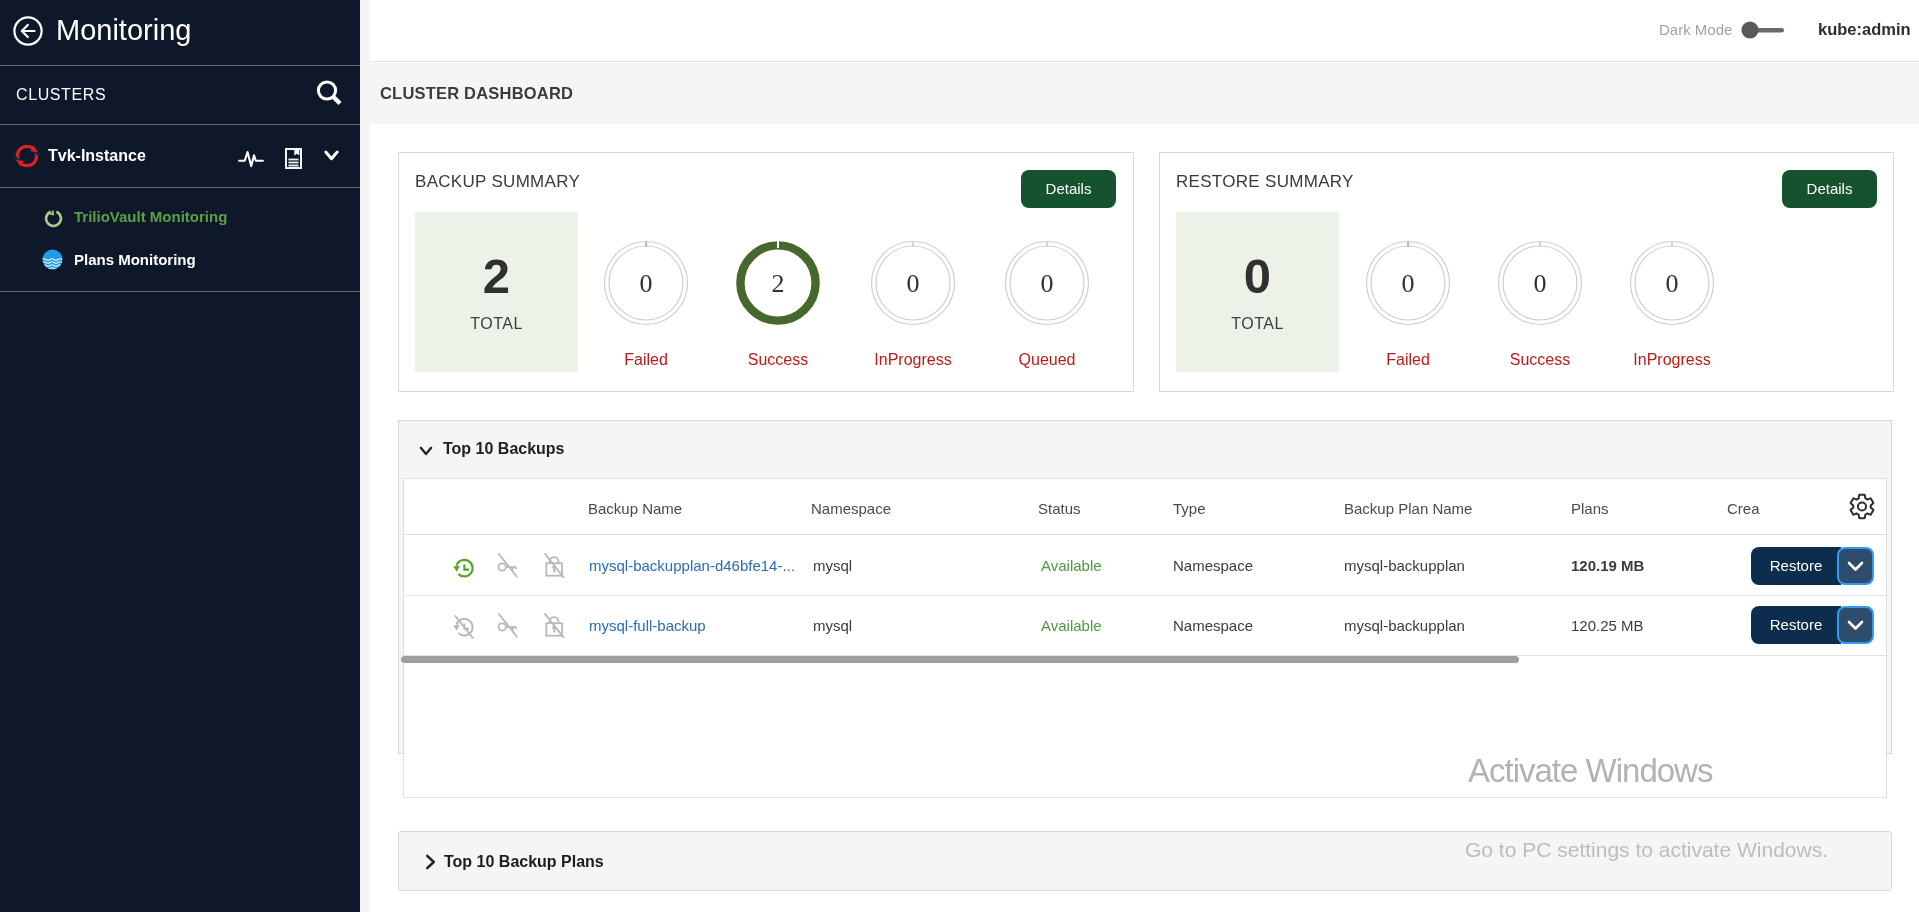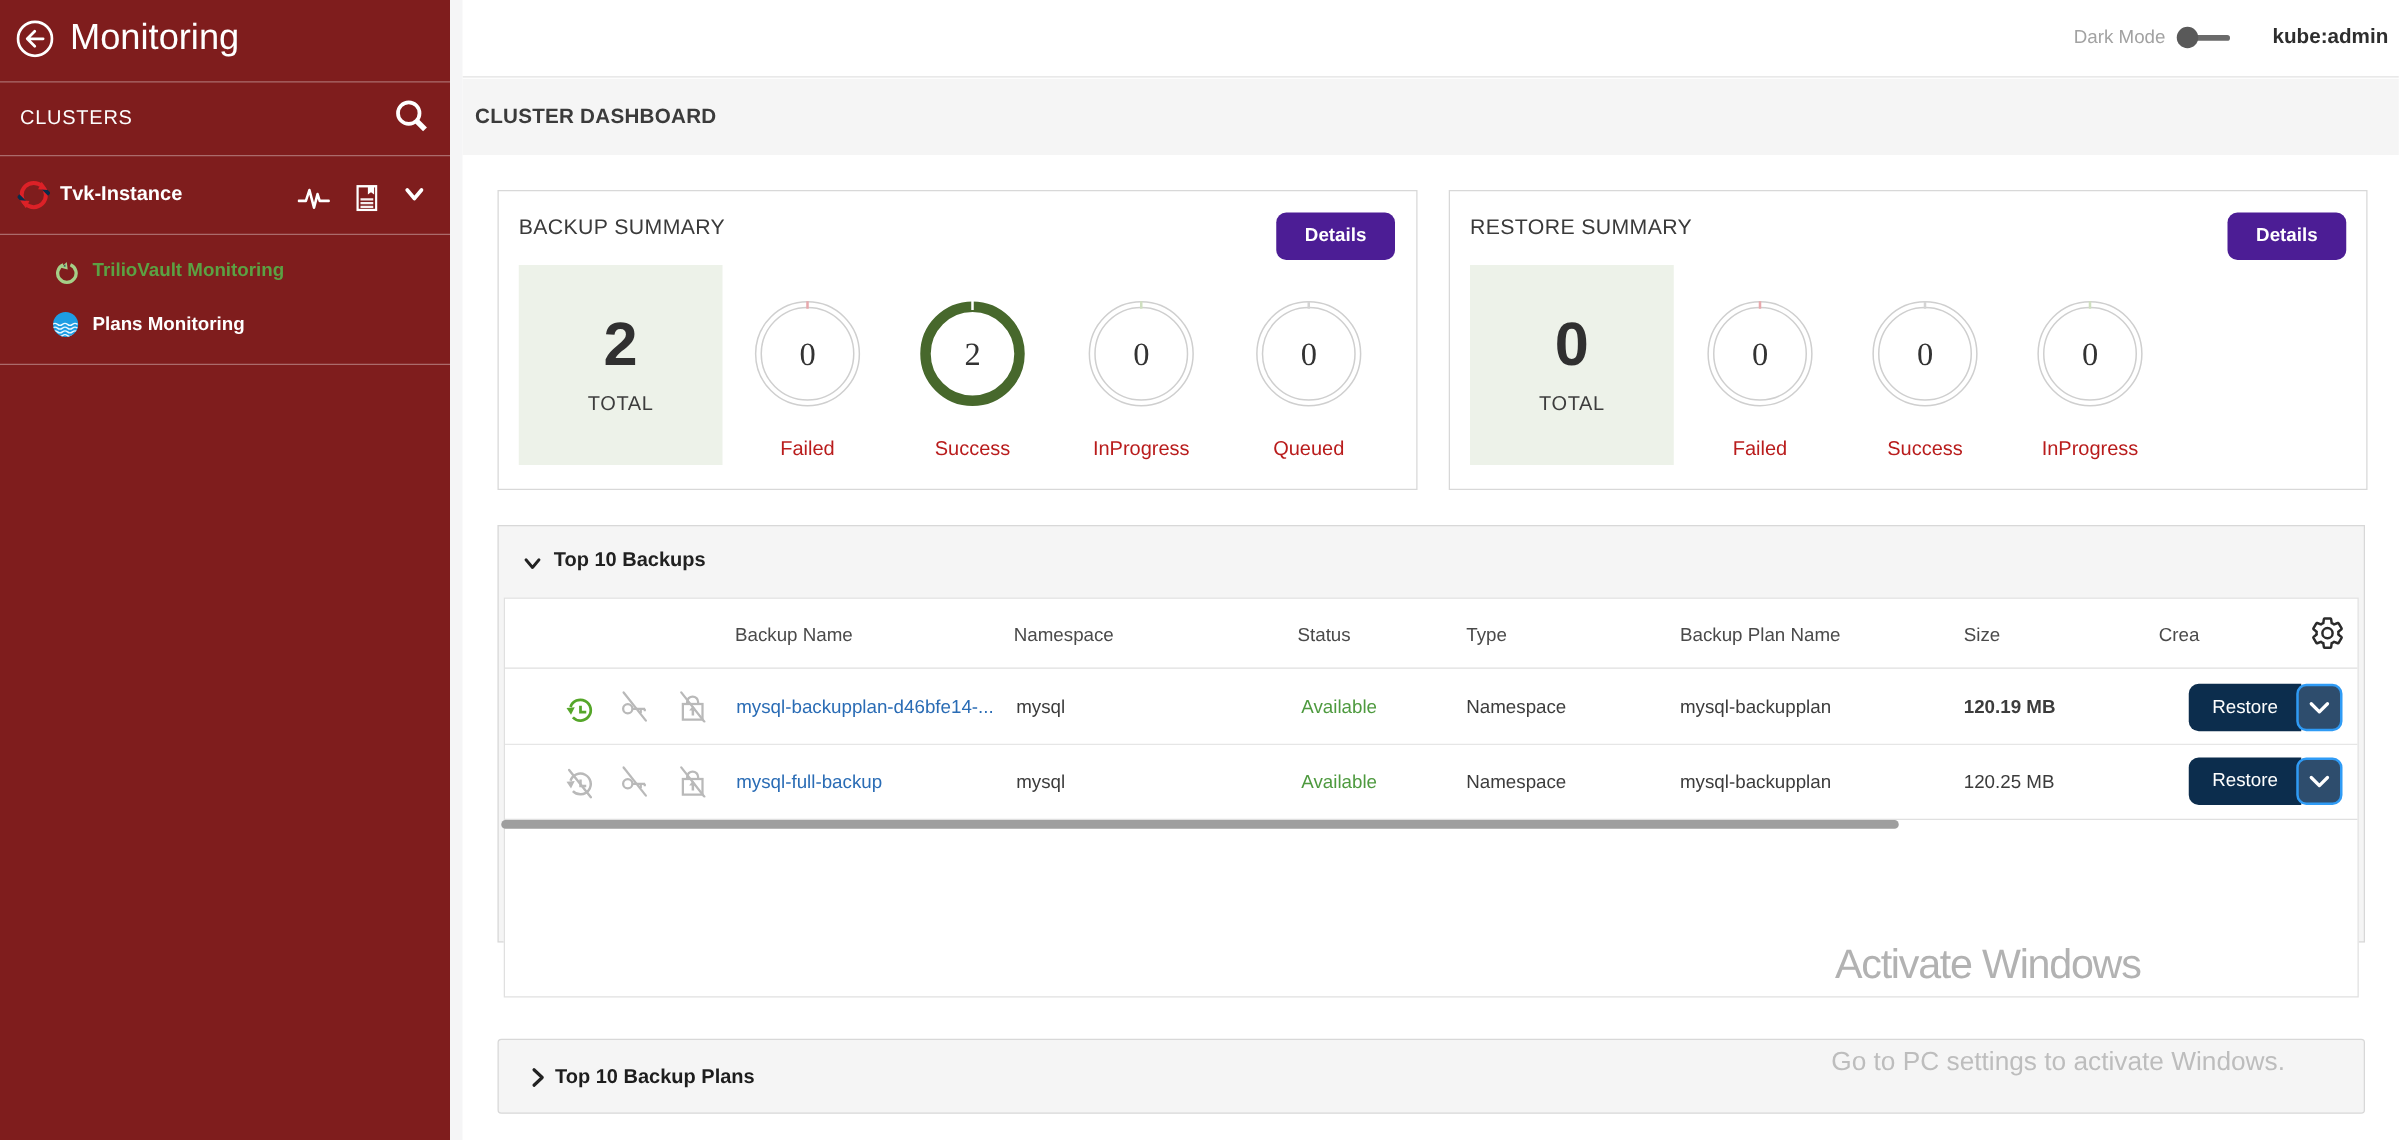--- a/index.html
+++ b/index.html
@@ -1,32 +1,32 @@
 <!DOCTYPE html>
 <html><head>
 <meta charset="utf-8">
 <style>
 * { margin:0; padding:0; box-sizing:border-box; }
 html,body { width:1919px; height:912px; overflow:hidden; background:#fff;
   font-family:"Liberation Sans", sans-serif; }
 .abs { position:absolute; }
 
 
-#sidebar { position:absolute; left:0; top:0; width:360px; height:912px; background:#7f1d1d; color:#fff; }
+#sidebar { position:absolute; left:0; top:0; width:360px; height:912px; background:#0f172a; color:#fff; }
 .sep { position:absolute; left:0; width:360px; height:1px; background:rgba(255,255,255,0.35); }
 
 
 #topbar { position:absolute; left:370px; top:0; width:1549px; height:62px; background:#fff; border-bottom:1px solid #e2e2e2; }
 #band { position:absolute; left:370px; top:63px; width:1549px; height:61px; background:#f5f5f5; }
 #gutter { position:absolute; left:360px; top:0; width:10px; height:912px; background:#f5f5f6; }
 
 
 .card { position:absolute; background:#fff; border:1px solid #d8d8d8; }
-.details-btn { position:absolute; width:95px; height:38px; background:#4c1d95; border-radius:8px; color:#fff;
-  font-size:15px; font-weight:bold; text-align:center; line-height:38px; }
+.details-btn { position:absolute; width:95px; height:38px; background:#14532d; border-radius:8px; color:#fff;
+  font-size:15px; font-weight:normal; text-align:center; line-height:38px; }
 .tile { position:absolute; left:16px; top:59px; width:163px; height:160px; background:#edf2e9; text-align:center; }
 .circ-label { position:absolute; top:198px; font-size:16px; color:#b91c1c; text-align:center; width:140px; }
 
 
 .hcell { position:absolute; font-size:15px; color:#4a4a4a; }
 .cell  { position:absolute; font-size:15px; color:#3c3c3c;text-align:center; }
 .link  { color:#2a6cb5; }
 .avail { color:#4e9a3f; }
 .restore { position:absolute; width:123px; height:38px; }
 .restore .main { position:absolute; left:0; top:0; width:90px; height:38px; background:#0c2d4d;
@@ -185,21 +185,21 @@
   <div class="abs" style="left:44px;top:19px;font-size:16px;font-weight:600;color:#212121;">Top 10 Backups</div>
 
 
   <div class="abs" style="left:4px;top:57px;width:1484px;height:320px;background:#fff;border:1px solid #e0e0e0;"></div>
 
   <div class="hcell" style="left:189px;top:79px;">Backup Name</div>
   <div class="hcell" style="left:412px;top:79px;">Namespace</div>
   <div class="hcell" style="left:639px;top:79px;">Status</div>
   <div class="hcell" style="left:774px;top:79px;">Type</div>
   <div class="hcell" style="left:945px;top:79px;">Backup Plan Name</div>
-  <div class="hcell" style="left:1172px;top:79px;">Size</div>
+  <div class="hcell" style="left:1172px;top:79px;">Plans</div>
   <div class="hcell" style="left:1328px;top:79px;">Crea</div>
   <svg class="abs" style="left:1449px;top:71px;" width="28" height="29" viewBox="0 0 24 24">
     <path fill="#fff" stroke="#2b2b2b" stroke-width="1.7" fill-rule="evenodd" d="M19.43 12.98c.04-.32.07-.64.07-.98s-.03-.66-.07-.98l2.11-1.65c.19-.15.24-.42.12-.64l-2-3.46c-.12-.22-.39-.3-.61-.22l-2.49 1c-.52-.4-1.08-.73-1.69-.98l-.38-2.65C14.46 2.18 14.25 2 14 2h-4c-.25 0-.46.18-.49.42l-.38 2.65c-.61.25-1.17.59-1.69.98l-2.49-1c-.23-.09-.49 0-.61.22l-2 3.46c-.13.22-.07.49.12.64l2.11 1.65c-.04.32-.07.65-.07.98s.03.66.07.98l-2.11 1.65c-.19.15-.24.42-.12.64l2 3.46c.12.22.39.3.61.22l2.49-1c.52.4 1.08.73 1.69.98l.38 2.65c.03.24.24.42.49.42h4c.25 0 .46-.18.49-.42l.38-2.65c.61-.25 1.17-.59 1.69-.98l2.49 1c.23.09.49 0 .61-.22l2-3.46c.12-.22.07-.49-.12-.64l-2.11-1.65zM12 15.5c-1.93 0-3.5-1.57-3.5-3.5s1.57-3.5 3.5-3.5 3.5 1.57 3.5 3.5-1.57 3.5-3.5 3.5z"></path>
   </svg>
   <div class="abs" style="left:5px;top:113px;width:1482px;height:1px;background:#e0e0e0;"></div>
 
   <svg class="abs" style="left:52px;top:132px;" width="26" height="26" viewBox="0 0 26 26">
     <g fill="none" stroke="#55a629" stroke-width="2.2">
       <path d="M 5.4 12.6 A 8.3 8.3 0 1 1 7.3 20.9"></path>
       <path d="M13.4 11.6 V16.7 H18"></path>

